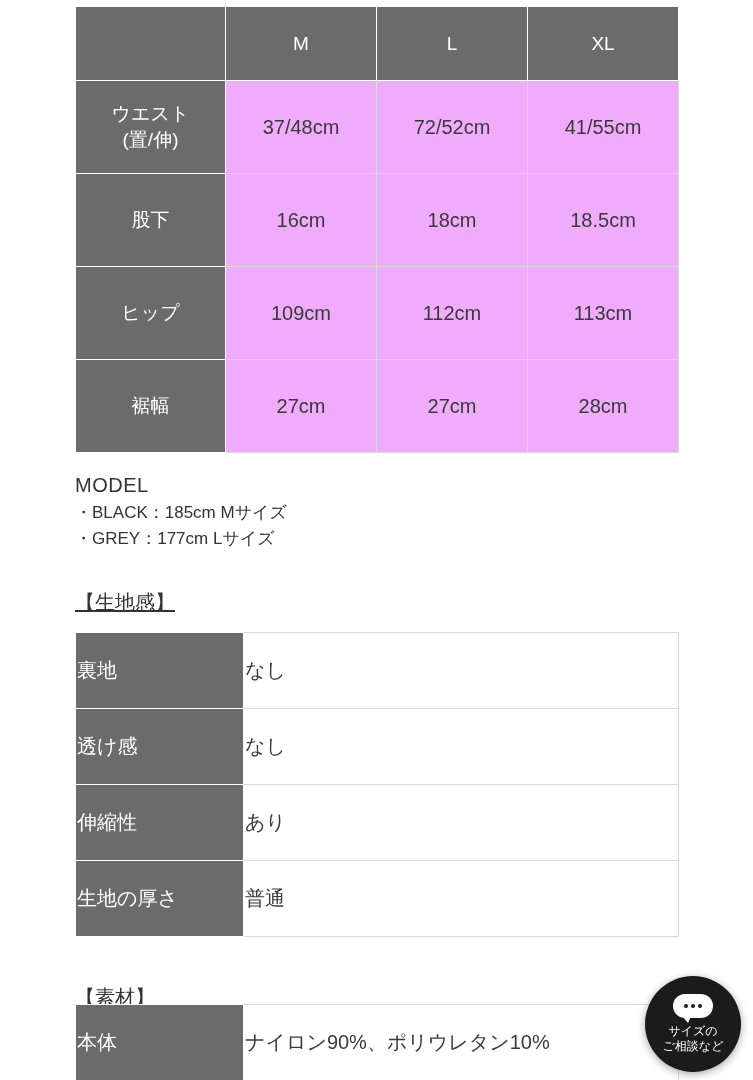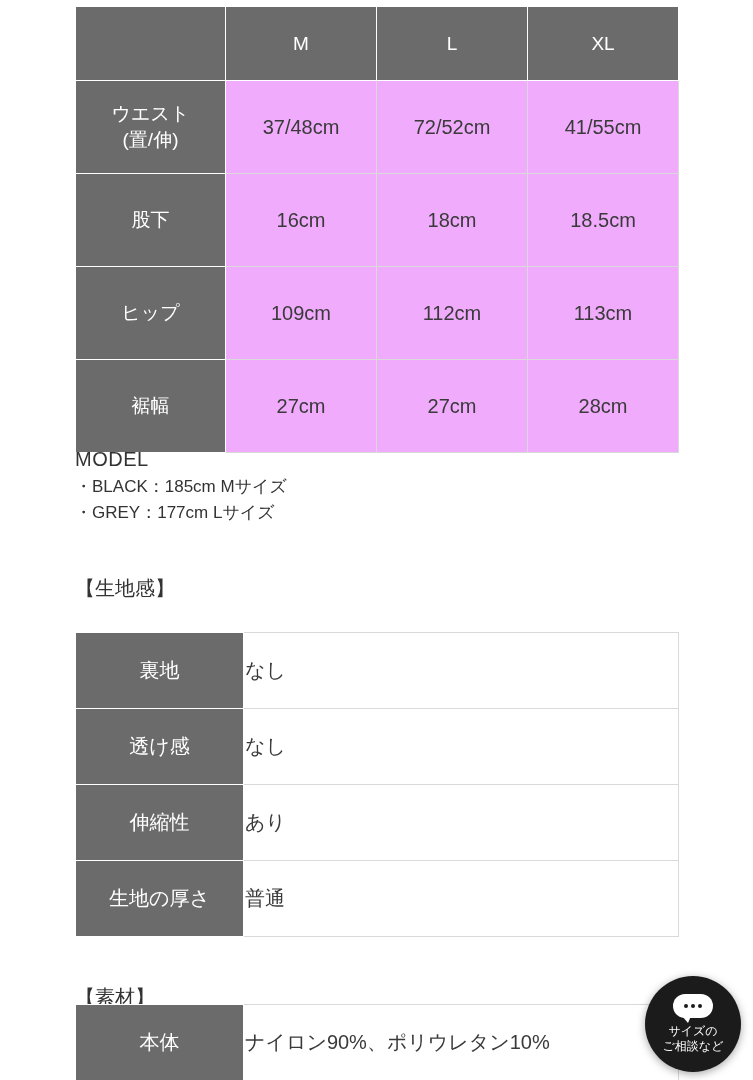--- a/index.html
+++ b/index.html
@@ -57,21 +57,21 @@
   }
   table.size-table col.c0 { width: 150px; }
   table.size-table col.c1,
   table.size-table col.c2,
   table.size-table col.c3 { width: 151px; }
 
   
   .model-block {
     position: absolute;
     left: 75px;
-    top: 448px;
+    top: 474px;
     width: 620px;
   }
   .model-title {
     font-size: 20px;
     color: #333333;
     letter-spacing: 0.5px;
     margin-bottom: 3px;
   }
   .model-line {
     font-size: 17px;
@@ -79,21 +79,21 @@
     line-height: 1.55;
   }
 
   
   .section-heading {
     position: absolute;
     left: 75px;
     font-size: 20px;
     color: #333333;
   }
-  #heading-fabric { top: 575px; }
+  #heading-fabric { top: 589px; text-decoration: underline; }
   #heading-material { top: 944px; margin-top: 40px; }
 
   
   .detail-wrap {
     position: absolute;
     left: 75px;
     width: 603px;
   }
   #fabric-table-wrap { top: 632px; }
   #material-table-wrap { top: 992px; margin-top: 12px; }
@@ -107,21 +107,20 @@
   table.detail-table col.v { width: 435px; }
   table.detail-table td {
     border: 1px solid #d9d9d9;
     height: 73px;
     font-size: 20px;
     vertical-align: middle;
   }
   table.detail-table td.k {
     background: #6b6b6b;
     color: #ffffff;
-    text-align: center;
     border-color: #ffffff;
   }
   table.detail-table td.v {
     background: #ffffff;
     color: #3a3a3a;
     text-align: left;
   }
 
   
   .chat-fab {

